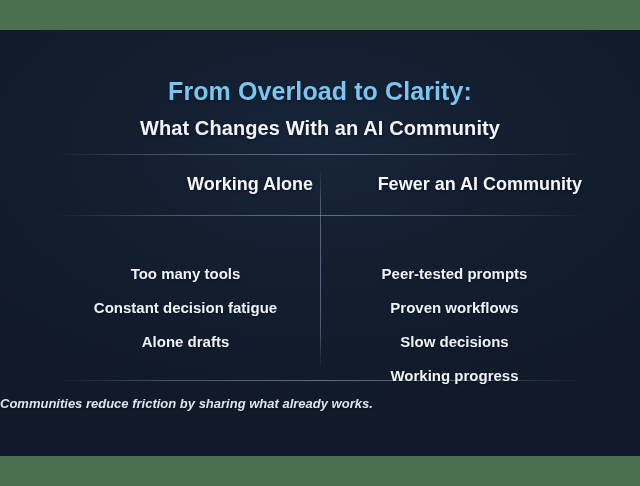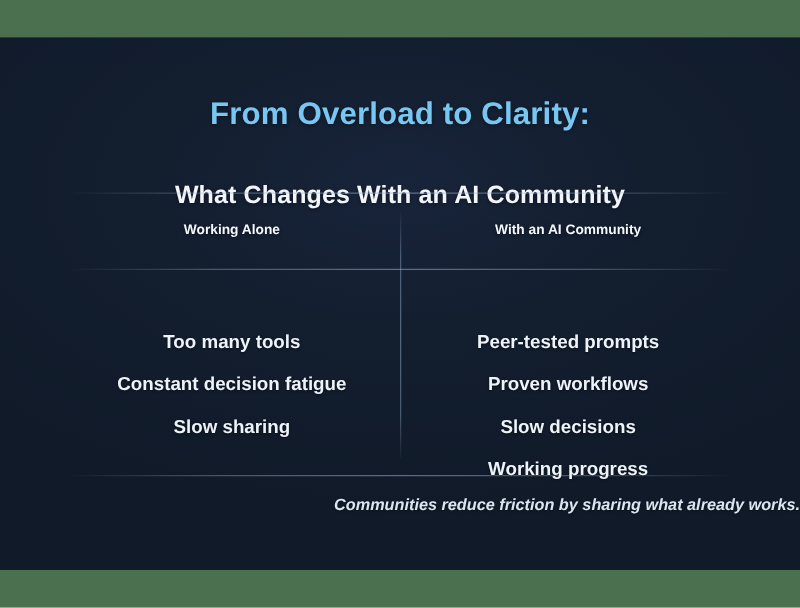--- a/index.html
+++ b/index.html
@@ -54,21 +54,20 @@
     position: absolute;
     left: 0;
     top: 87px;
     width: 640px;
     text-align: center;
     color: #f2f6fb;
     font-size: 20px;
     font-weight: bold;
     letter-spacing: 0.1px;
     text-shadow: 0 1px 3px rgba(0,0,0,0.45);
-    margin-top: 28px;
   }
 
   .rule {
     position: absolute;
     height: 1px;
     background: linear-gradient(to right,
       rgba(150,175,205,0.02) 0%,
       rgba(150,175,205,0.40) 22%,
       rgba(150,175,205,0.55) 50%,
       rgba(150,175,205,0.40) 78%,
@@ -94,23 +93,23 @@
 
   .col {
     position: absolute;
     top: 140px;
     width: 255px;
   }
   .col-left  { left: 58px; }
   .col-right { left: 327px; }
 
   .col-head {
-    text-align: center;
+    text-align: right;
     color: #f4f8fc;
-    font-size: 11px;
+    font-size: 18px;
     font-weight: bold;
     line-height: 28px;
     text-shadow: 0 1px 3px rgba(0,0,0,0.5);
   }
   .col-items {
     margin: 16px;
     padding: 0;
     list-style: none;
     position: relative;
     top: 43px;
@@ -123,21 +122,21 @@
     height: 34px;
     line-height: 34px;
     text-shadow: 0 1px 2px rgba(0,0,0,0.45);
   }
 
   .footnote {
     position: absolute;
     left: 0;
     top: 366px;
     width: 640px;
-    text-align: right;
+    text-align: left;
     color: #dde6f0;
     font-size: 13px;
     font-style: italic;
     font-weight: bold;
     text-shadow: 0 1px 2px rgba(0,0,0,0.4);
   }
 </style>
 </head>
 <body>
 
@@ -154,26 +153,26 @@
     <div class="rule rule-top"></div>
     <div class="rule rule-headers"></div>
     <div class="vrule"></div>
     <div class="rule rule-bottom"></div>
 
     <div class="col col-left">
       <div class="col-head">Working Alone</div>
       <ul class="col-items">
         <li>Too many tools</li>
         <li>Constant decision fatigue</li>
-        <li>Slow sharing</li>
+        <li>Alone drafts</li>
       </ul>
     </div>
 
     <div class="col col-right">
-      <div class="col-head">With an AI Community</div>
+      <div class="col-head">Fewer an AI Community</div>
       <ul class="col-items">
         <li>Peer-tested prompts</li>
         <li>Proven workflows</li>
         <li>Slow decisions</li>
         <li>Working progress</li>
       </ul>
     </div>
 
     <div class="footnote">Communities reduce friction by sharing what already works.</div>
 

